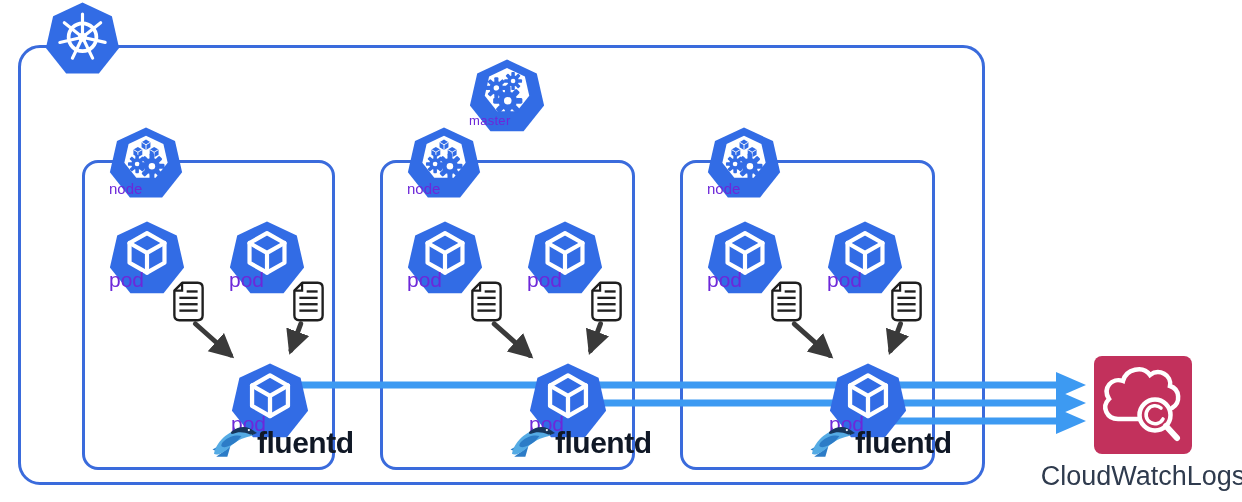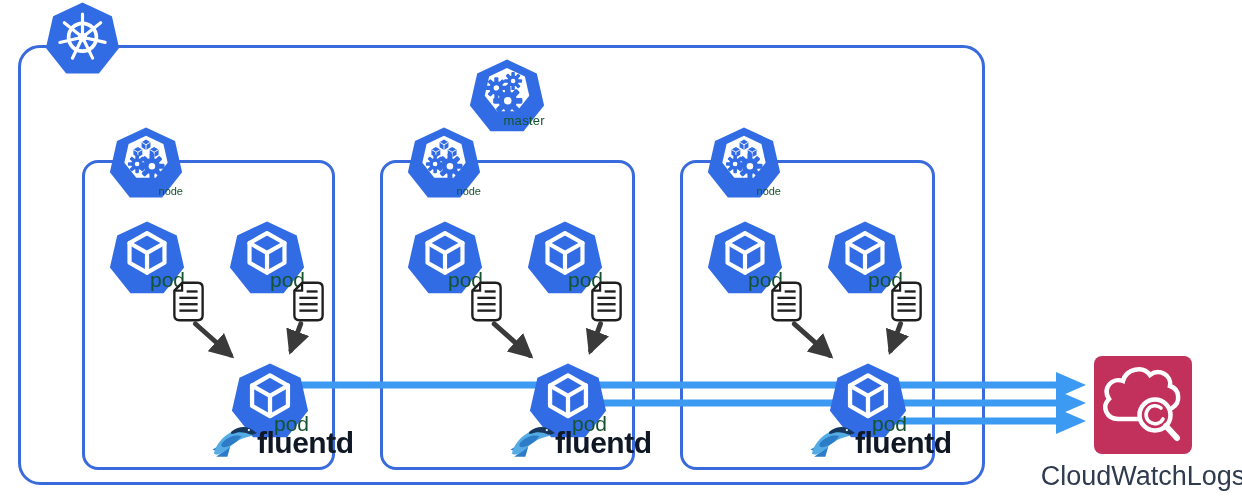--- a/index.html
+++ b/index.html
@@ -6,24 +6,24 @@
   .stage{position:relative;width:1242px;height:502px;background:#fff;overflow:hidden;
          font-family:"Liberation Sans",sans-serif;}
   .cluster-box{position:absolute;left:18px;top:45px;width:961px;height:434px;
 length:0;border:3px solid var(--box-border-blue);border-radius:22px;}
   .node-box{position:absolute;top:160px;height:304px;border:3px solid var(--box-border-blue);
             border-radius:16px;}
   .log-arrows{position:absolute;inset:0;width:100%;height:100%;z-index:1;overflow:visible;}
   .flow-svg{position:absolute;left:0;top:0;z-index:2;pointer-events:none;}
   .hepta{position:absolute;z-index:3;}
   .hepta > svg{position:absolute;left:0;top:0;width:100%;height:100%;}
-  .hlabel{position:absolute;left:0;right:0;text-align:right;color:#14532d;
+  .hlabel{position:absolute;left:0;right:0;text-align:left;color:#6d28d9;
           font-family:"Liberation Sans",sans-serif;}
   .pod-label{bottom:7%;font-size:21px;}
-  .node-label{bottom:6%;font-size:11px;}
+  .node-label{bottom:6%;font-size:15px;}
   .master-label{bottom:9%;font-size:13px;letter-spacing:.3px;}
   .doc{position:absolute;width:31px;height:41px;z-index:3;}
   .doc > svg{width:100%;height:100%;}
   .fluentd-row{position:absolute;display:flex;align-items:flex-end;z-index:3;}
   .bird{width:46px;height:40px;flex:0 0 auto;}
   .fluentd-name{font-size:30px;font-weight:700;letter-spacing:-.5px;line-height:1;
                 padding-bottom:1px;color:var(--fluentd-text);}
   .cw-wrap{position:absolute;left:1040px;top:355px;width:206px;z-index:3;}
   .cw-icon{position:relative;left:53px;width:100px;height:100px;}
   .cw-icon svg{width:100%;height:100%;}

